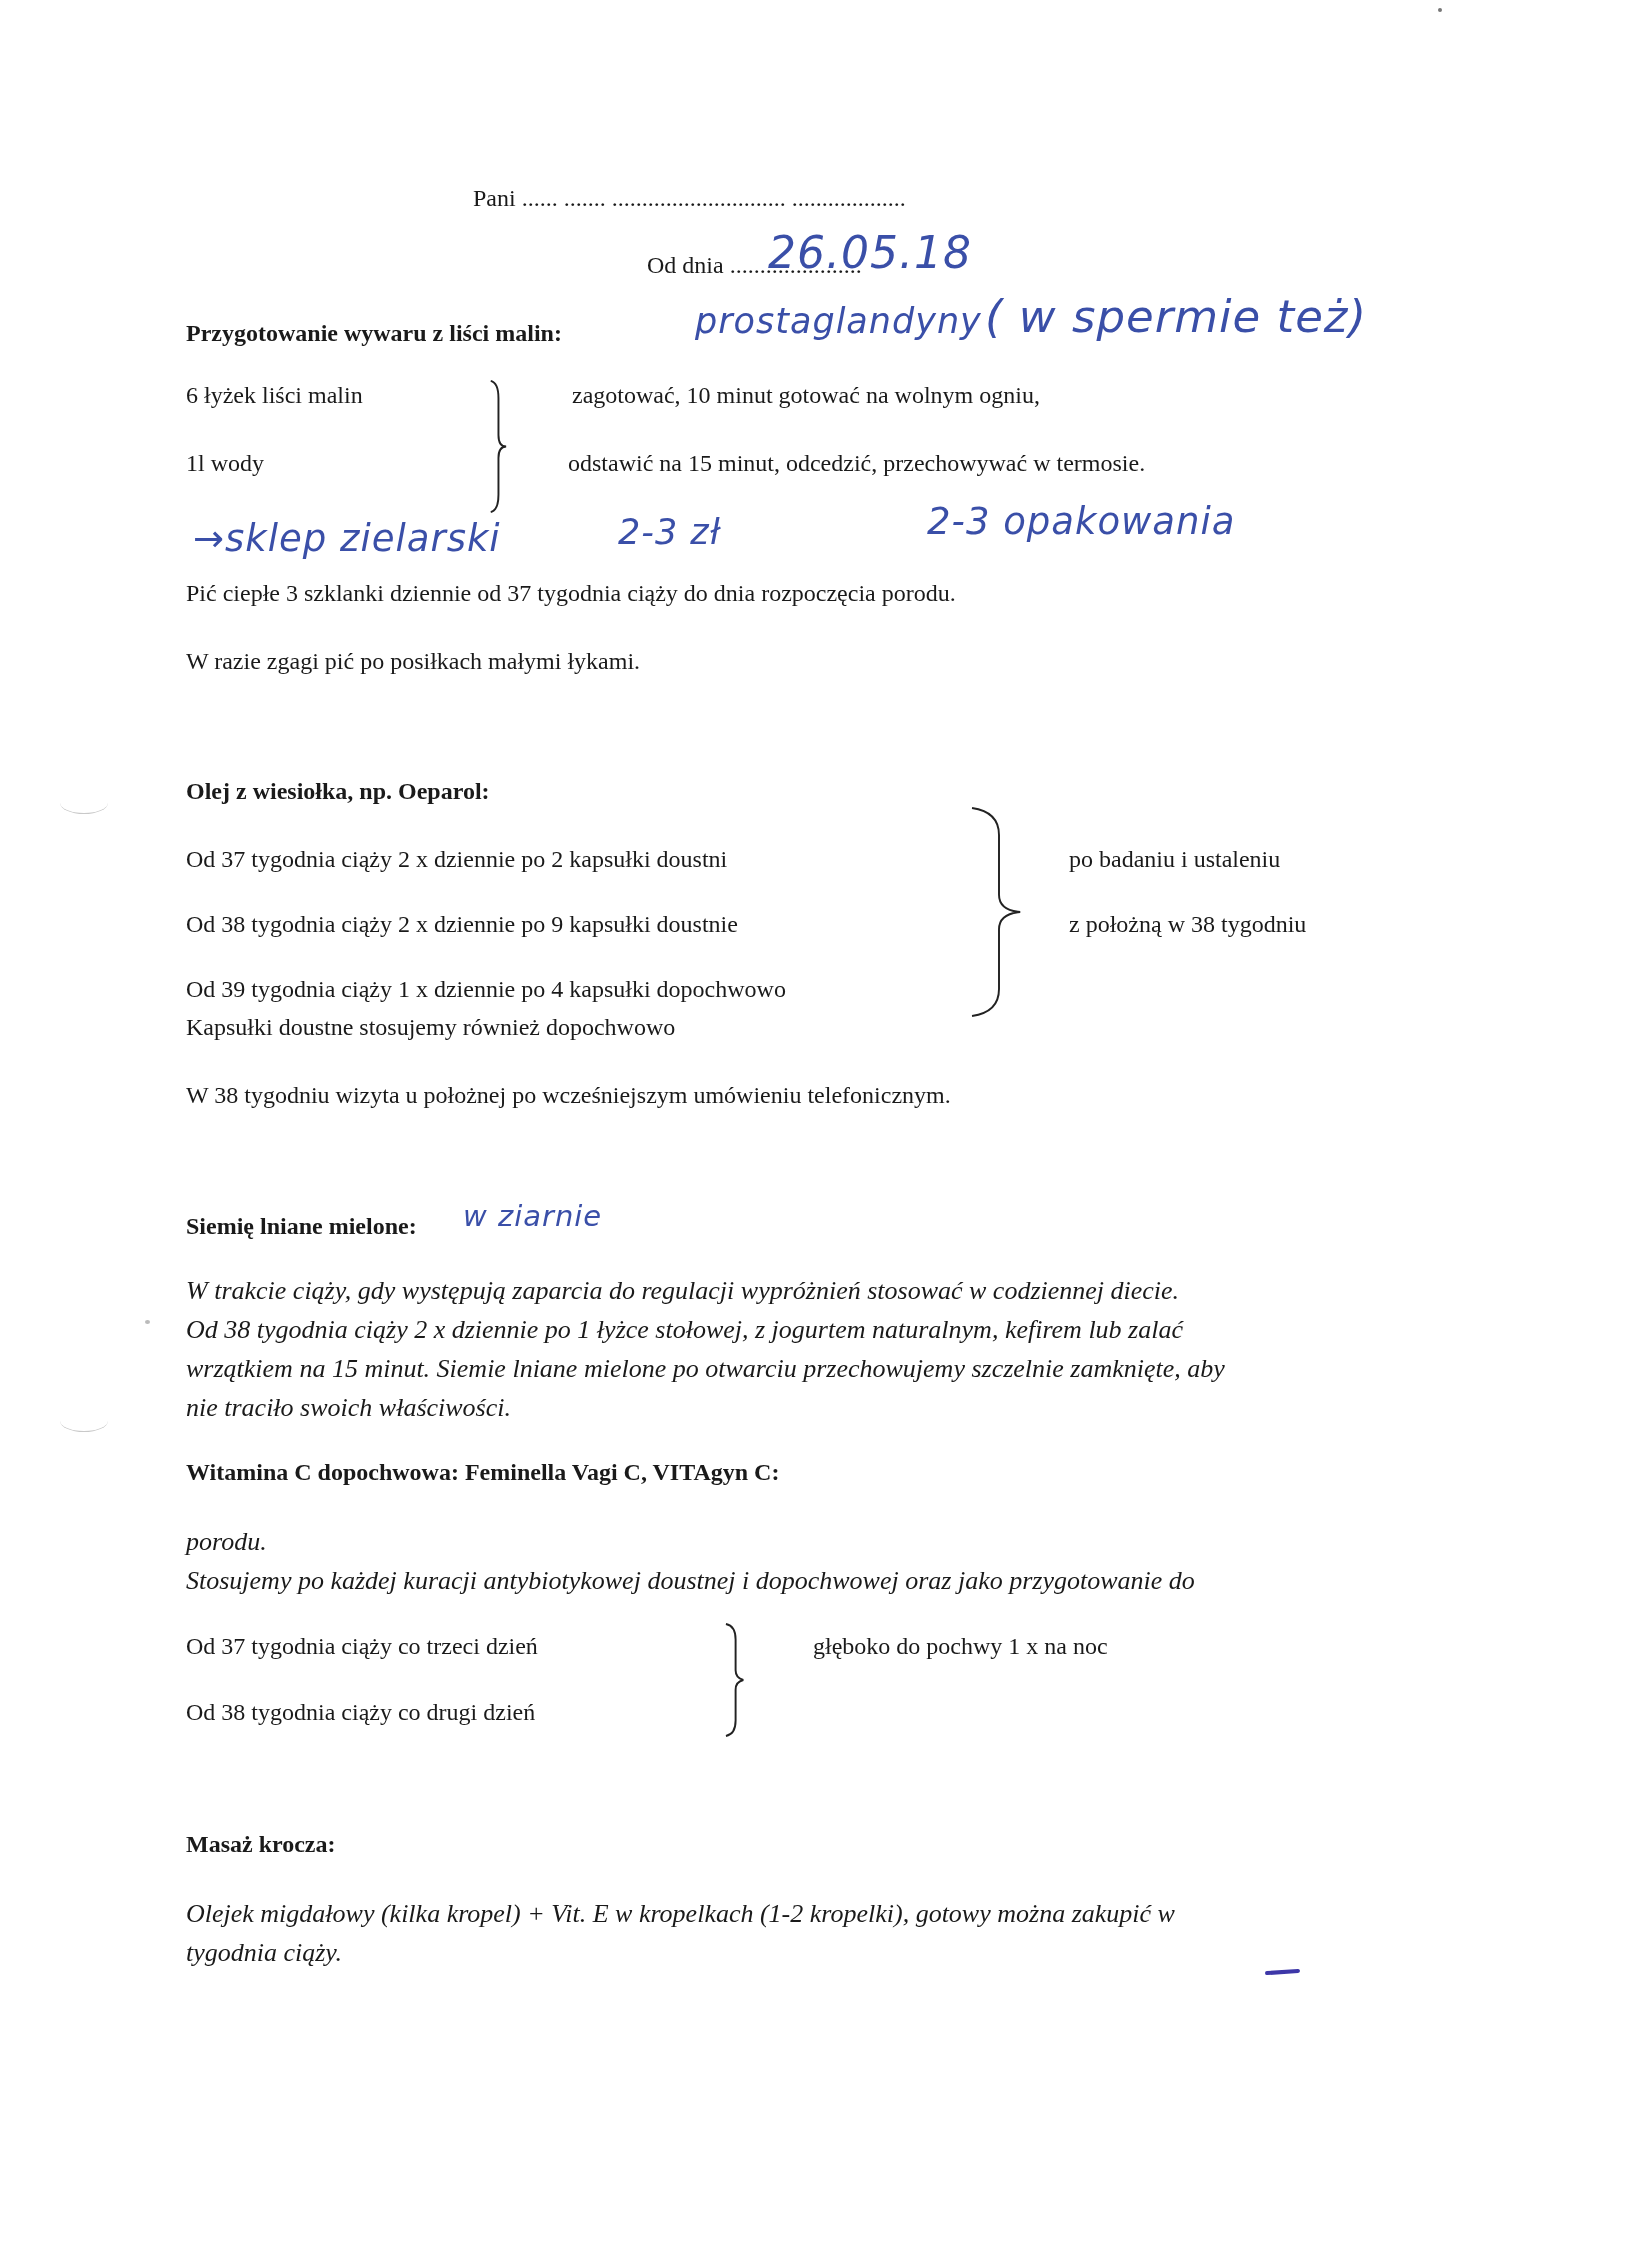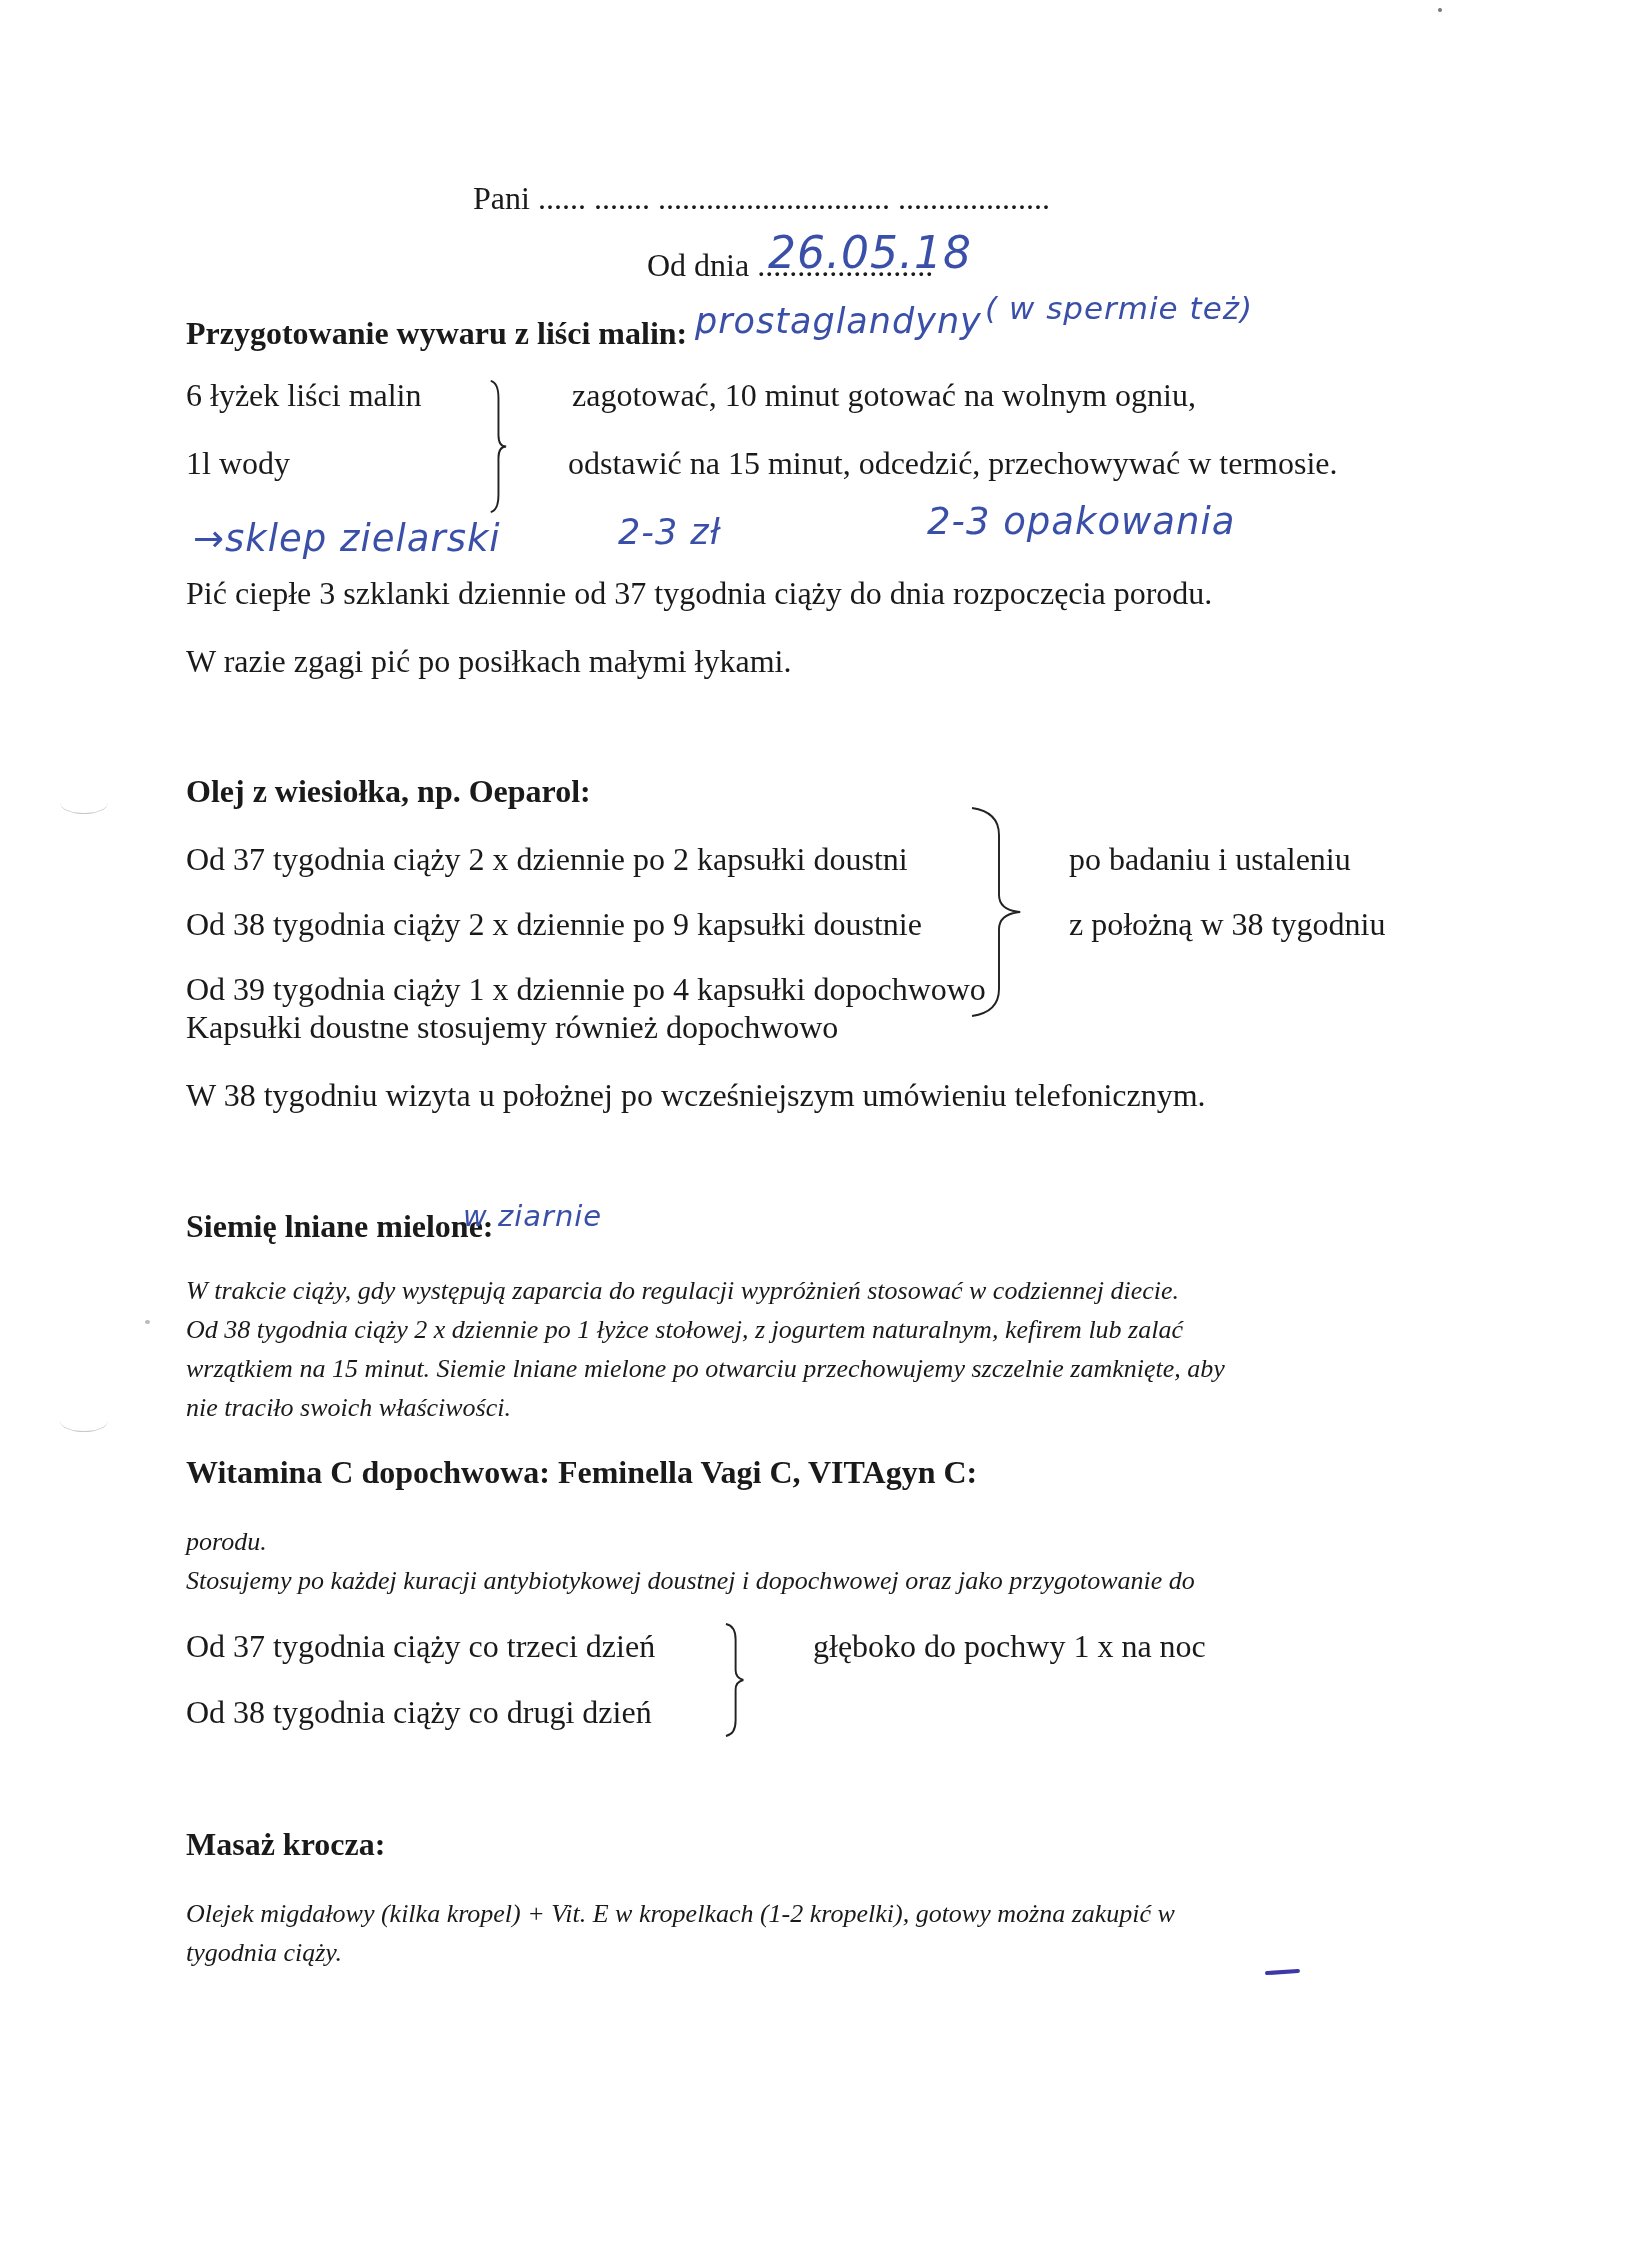--- a/index.html
+++ b/index.html
@@ -1,18 +1,18 @@
 <!DOCTYPE html>
 <html><head>
 <meta charset="utf-8">
 <style>
   html, body { margin:0; padding:0; background:#ffffff; }
   body { width:1641px; height:2257px; position:relative; overflow:hidden;
          font-family:"Liberation Serif", "DejaVu Serif", serif; color:#1a1a1a; }
-  .t { position:absolute; font-size:32px; line-height:33px; white-space:nowrap; }
+  .t { position:absolute; font-size:24px; line-height:33px; white-space:nowrap; }
   .b { font-weight:bold; }
   .hw { position:absolute; font-family:"DejaVu Sans", sans-serif; font-style:italic;
         color:#3a4fa8; white-space:nowrap; letter-spacing:1px; font-weight:300; }
   .para { position:absolute; left:186px; width:1178px; font-size:26px; line-height:39px; white-space:normal;font-style:italic; }
   .brace { position:absolute; }
   .brace path { fill:none; stroke:#222; stroke-width:2; }
   .hole { position:absolute; width:48px; height:21px; border-bottom:1.9px solid #c9c9c9;
           border-radius:0 0 50% 50%; }
   .dot { position:absolute; background:#777; border-radius:50%; }
   .uline { position:absolute; height:3.9px; background:#3d37a8; border-radius:2.9px; transform:rotate(-4deg); }
@@ -24,21 +24,21 @@
 <div class="hole" style="left:60px;top:1410px;"></div>
 <div class="dot" style="left:1438px;top:7.7px;width:3.9px;height:3.9px;"></div>
 <div class="dot" style="left:145px;top:1320px;width:4.8px;height:3.9px;background:#bbb;"></div>
 
 <div class="t" style="left:473px;top:182px;">Pani ......      .......   ............................. ...................</div>
 <div class="t" style="left:647px;top:249px;">Od dnia ......................</div>
 <div class="hw" style="left:768px;top:227px;font-size:44px;">26.05.18</div>
 
 <div class="t b" style="left:186px;top:317px;">Przygotowanie wywaru z liści malin:</div>
 <div class="hw" style="left:695px;top:301px;font-size:35px;">prostaglandyny</div>
-<div class="hw" style="left:985px;top:290px;font-size:31px;">( w spermie też)</div>
+<div class="hw" style="left:985px;top:290px;font-size:45px;">( w spermie też)</div>
 
 <div class="t" style="left:186px;top:379px;">6 łyżek liści malin</div>
 <div class="t" style="left:186px;top:447px;">1l wody</div>
 <svg class="brace" style="left:483px;top:379px;" width="29" height="135" viewBox="0 0 30 140">
   <path d="M8 2 Q16 4 16 20 L16 58 Q16 70 24 70 Q16 70 16 82 L16 120 Q16 136 8 138"></path>
 </svg>
 <div class="t" style="left:572px;top:379px;">zagotować, 10 minut gotować na wolnym ogniu,</div>
 <div class="t" style="left:568px;top:447px;">odstawić na 15 minut, odcedzić, przechowywać w termosie.</div>
 
 <div class="hw" style="left:193px;top:517px;font-size:37px;">→sklep zielarski</div>

